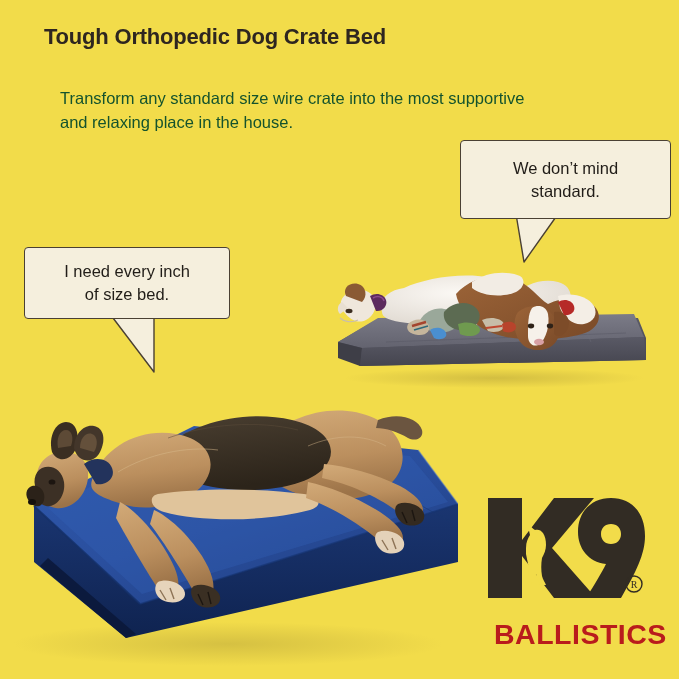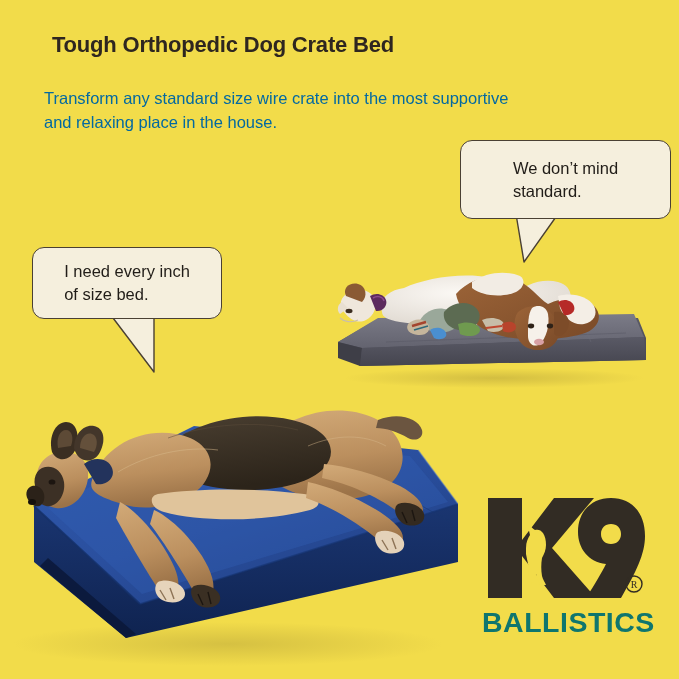--- a/index.html
+++ b/index.html
@@ -21,58 +21,59 @@
   }
 
   
   .headline {
     position: absolute;
     left: 44px;
     top: 24px;
     width: 520px;
   }
   .title {
-    margin: 8px;
+    margin: 0;
     font-size: 22px;
     font-weight: bold;
     letter-spacing: -0.2px;
     color: #2e2620;
     line-height: 1.2;
     white-space: nowrap;
   }
   .subtitle {
-    margin: 0;
+    margin: 16px;
     padding-top: 21px;
     font-size: 16.5px;
     font-weight: normal;
-    color: #0369a1;
+    color: #14532d;
     line-height: 1.42;
     max-width: 475px;
   }
 
   
   .bubble {
     position: absolute;
     background: #f5efdd;
     border: 1.4px solid #4a4033;
-    border-radius: 12px;
+    border-radius: 4px;
     box-sizing: border-box;
     display: flex;
     align-items: center;
     justify-content: center;
+    text-align: center;
     color: #211d18;
     font-size: 16.5px;
     line-height: 1.38;
     padding: 22px 14px;
     z-index: 6;
   }
   .bubble-left {
-    left: 32px;
+    left: 24px;
     top: 247px;
-    width: 190px;
+    width: 206px;
     height: 72px;
   }
   .bubble-right {
     left: 460px;
     top: 140px;
     width: 211px;
     height: 79px;
   }
   .tail {
     position: absolute;
@@ -119,27 +120,27 @@
     position: absolute;
     left: 482px;
     top: 492px;
     width: 170px;
     height: 155px;
     z-index: 7;
   }
   .logo-mark { position: relative; width: 170px; height: 112px; }
   .logo-mark svg { display: block; }
   .logo-word {
-    margin: 0;
+    margin: 12px;
     padding-top: 2px;
     text-align: center;
     font-size: 28.5px;
     font-weight: bold;
     letter-spacing: 0.5px;
-    color: #0f766e;
+    color: #b91c1c;
     width: 170px;
   }
 </style>
 </head>
 <body>
 
 <div id="stage">
 
   <div class="headline">
     <h1 class="title">Tough Orthopedic Dog Crate Bed</h1>

